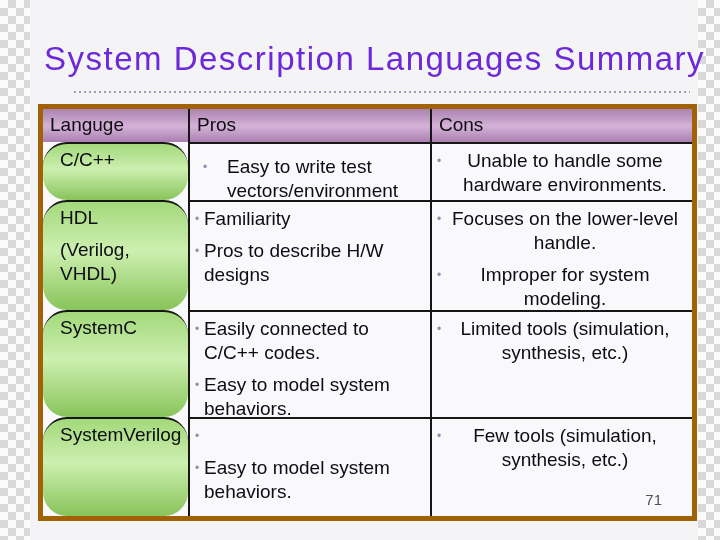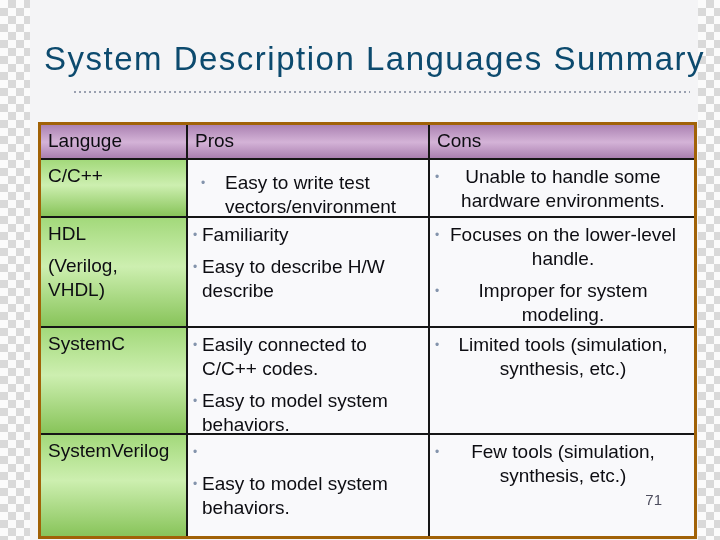--- a/index.html
+++ b/index.html
@@ -19,32 +19,32 @@
   .checker.left  { left:0;  width:30px; }
   .checker.right { right:0; width:22px; }
 
   .slide {
     position:absolute; left:30px; right:22px; top:0; bottom:0;
     background:#f4f4f6;
   }
   .slide-title {
     position:absolute; left:14px; top:40px;
     font-size:33px; letter-spacing:1.5px;
-    color:#0c4a6e;
+    color:#6d28d9;
     white-space:nowrap;
   }
   .title-rule {
     position:absolute; left:44px; top:91px; width:616px; height:2px;
     background: repeating-linear-gradient(90deg, #9aa0b0 0 2px, transparent 2px 5px);
   }
 
   .summary-table {
-    position:absolute; left:8px; top:122px;
+    position:absolute; left:8px; top:104px;
     width:659px; height:417px;
-    border:3px solid #a16207;
+    border:5px solid #a16207;
     display:grid;
     grid-template-columns:145px 242px 1fr;
     grid-template-rows:33px 58px 110px 107px 1fr;
     background:#f9f9fb;
   }
   .cell {
     border-left:2px solid #161616;
     border-top:2px solid #161616;
     overflow:hidden;
     font-size:19px;
@@ -53,21 +53,22 @@
   .cell.col-first { border-left:none; }
   .cell.row-first { border-top:none; }
 
   .cell.head {
     background:linear-gradient(180deg, #ab82b2 0%, #d4b3d7 52%, #aa7fb0 100%);
     padding:4px 7px;
     line-height:24px;
   }
   .cell.lang {
     background:linear-gradient(180deg, #a3d97b 0%, #cdefb0 45%, #88c45a 100%);
-    padding:4px 7px;
+    padding:4px 17px;
+    border-radius:24px;
   }
   .cell.body { padding:5px 5px 4px 5px; background:#f9f9fb; }
   .cell.body.pad-top { padding-top:11px; }
 
   .lang-line { line-height:24px; }
   .lang-line:nth-child(2) { margin-top:8px; }
 
   .bi { display:flex; align-items:flex-start; margin-bottom:8px; }
   .bi .b {
     flex:none; width:9px;
@@ -124,21 +125,21 @@
       <div class="lang-line">(Verilog,</div>
       <div class="lang-line">VHDL)</div>
     </div>
     <div class="cell body pros c-pros">
       <div class="bi">
         <span class="b">•</span>
         <span class="t">Familiarity</span>
       </div>
       <div class="bi">
         <span class="b">•</span>
-        <span class="t">Easy to describe H/W describe</span>
+        <span class="t">Pros to describe H/W designs</span>
       </div>
     </div>
     <div class="cell body cons c-cons">
       <div class="bi">
         <span class="b">•</span>
         <span class="t">Focuses on the lower-level handle.</span>
       </div>
       <div class="bi">
         <span class="b">•</span>
         <span class="t">Improper for system modeling.</span>

